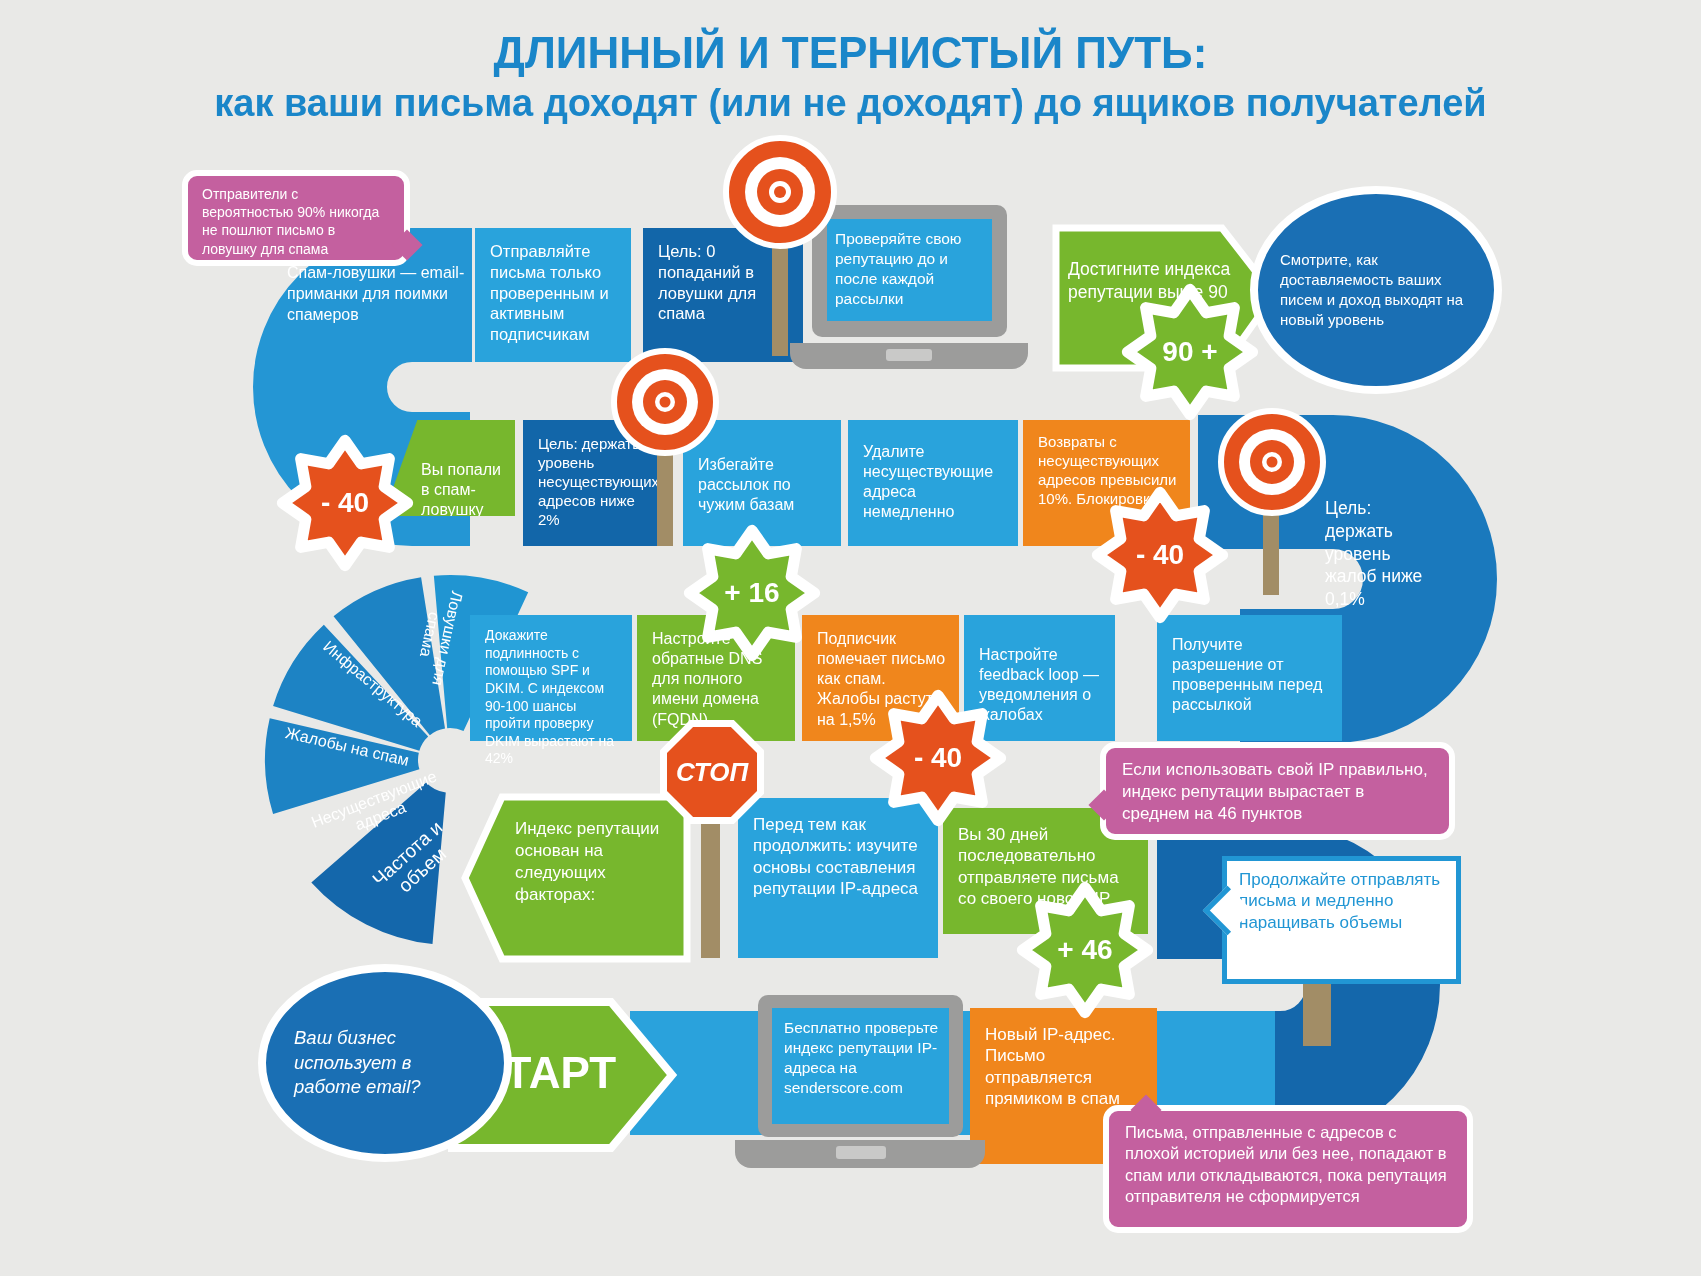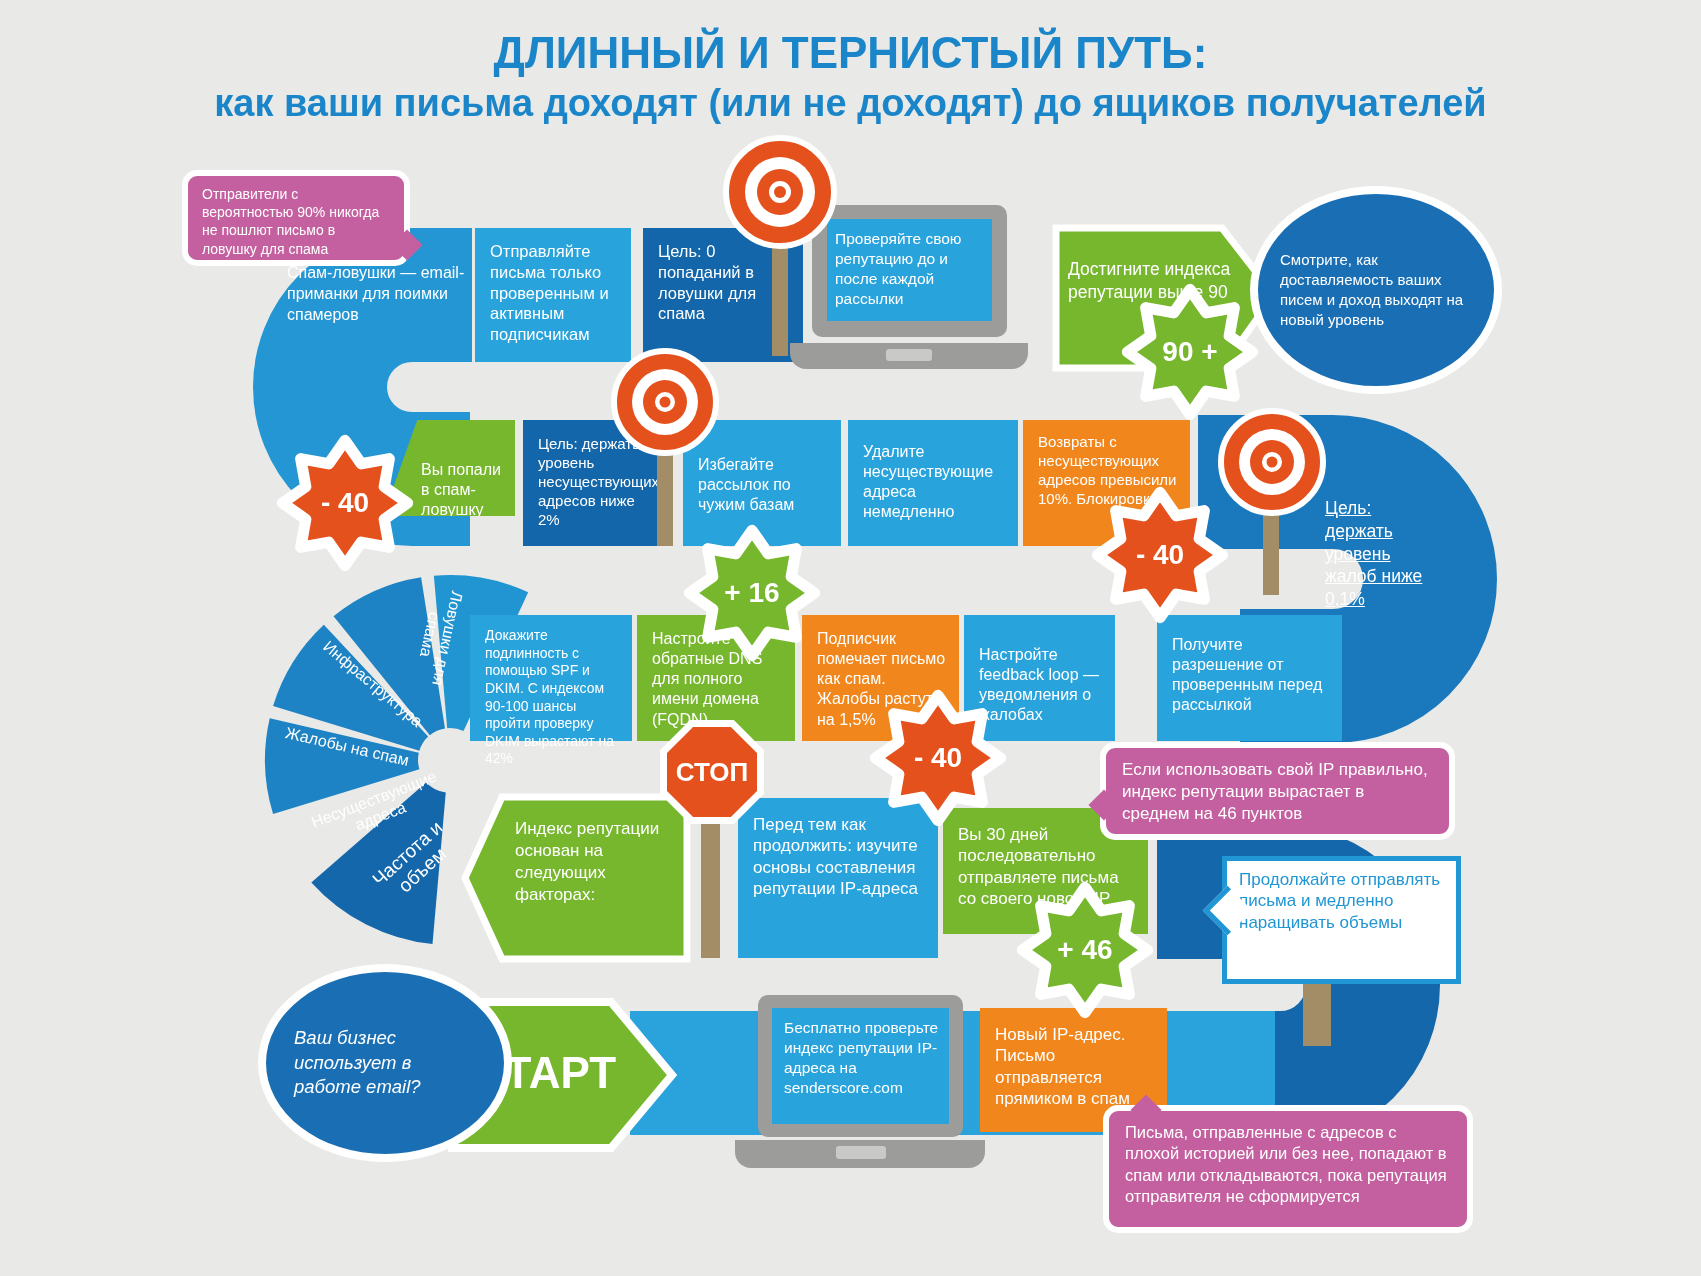--- a/index.html
+++ b/index.html
@@ -151,21 +151,21 @@
 
   <div class="pole" style="left:1263px;top:505px;width:16px;height:90px;"></div>
   <svg class="target" width="114" height="114" style="left:1215px;top:405px;">
     <circle cx="57" cy="57" r="51" fill="#e5511d" stroke="#fff" stroke-width="6"></circle>
     <circle cx="57" cy="57" r="33" fill="#fff"></circle>
     <circle cx="57" cy="57" r="22" fill="#e5511d"></circle>
     <circle cx="57" cy="57" r="10" fill="#fff"></circle>
     <circle cx="57" cy="57" r="5.5" fill="#e5511d"></circle>
   </svg>
 
-  <div class="abs z1" style="left:1325px;top:497px;width:105px;color:#fff;font-size:17.5px;line-height:1.3;text-decoration:underline;">Цель: держать уровень жалоб ниже 0,1%</div>
+  <div class="abs z1" style="left:1325px;top:497px;width:105px;color:#fff;font-size:17.5px;line-height:1.3;">Цель: держать уровень жалоб ниже 0,1%</div>
 
   <div class="fanlabel" style="left:378px;top:618px;width:120px;transform:rotate(102deg);">Ловушки для спама</div>
   <div class="fanlabel" style="left:300px;top:675px;width:145px;transform:rotate(40deg);">Инфраструктура</div>
   <div class="fanlabel" style="left:277px;top:738px;width:140px;transform:rotate(13deg);">Жалобы на спам</div>
   <div class="fanlabel" style="left:300px;top:790px;width:155px;transform:rotate(-21deg);">Несуществующие адреса</div>
   <div class="fanlabel" style="left:350px;top:840px;width:130px;font-size:19px;transform:rotate(-42deg);">Частота и объем</div>
 
   <div class="box light" style="left:470px;top:615px;width:162px;height:126px;font-size:14px;padding-top:12px;">
     <span>Докажите подлинность с помощью SPF и DKIM. С индексом 90-100 шансы пройти проверку DKIM вырастают на 42%</span>
   </div>
@@ -200,21 +200,21 @@
     <span>Получите разрешение от проверенным перед рассылкой</span>
   </div>
 
   <svg class="abs z1" width="232" height="172" style="left:460px;top:792px;">
     <polygon points="42,5 227,5 227,167 42,167 5,86" fill="#77b72d" stroke="#fff" stroke-width="7"></polygon>
   </svg>
   <div class="abs z2" style="left:515px;top:818px;width:165px;color:#fff;font-size:17px;line-height:1.3;">Индекс репутации основан на следующих факторах:</div>
 
   <div class="pole" style="left:701px;top:810px;width:19px;height:148px;"></div>
   <div class="stop-outer" style="left:660px;top:720px;width:104px;height:104px;">
-    <div class="stop-inner" style="width:90px;height:90px;">
+    <div class="stop-inner" style="width:90px;height:90px;font-style:italic;">
       <span>СТОП</span>
     </div>
   </div>
 
   <div class="box light" style="left:738px;top:798px;width:200px;height:160px;font-size:17px;padding-top:16px;">
     <span>Перед тем как продолжить: изучите основы составления репутации IP-адреса</span>
   </div>
 
   <div class="box greenbg" style="left:943px;top:808px;width:205px;height:126px;font-size:17px;padding-top:16px;">
     <span>Вы 30 дней последовательно отправляете письма со своего нового IP</span>
@@ -245,21 +245,21 @@
   </svg>
   <div class="abs z3" style="left:470px;top:1048px;width:150px;text-align:center;color:#fff;font-size:44px;font-weight:bold;">СТАРТ</div>
 
   <div class="laptop-frame" style="left:758px;top:995px;width:205px;height:142px;"></div>
   <div class="laptop-screen" style="left:772px;top:1008px;width:177px;height:116px;font-size:15.5px;padding-left:12px;">
     <span>Бесплатно проверьте индекс репутации IP-адреса на senderscore.com</span>
   </div>
   <div class="laptop-base" style="left:735px;top:1140px;width:250px;height:28px;"></div>
   <div class="laptop-notch" style="left:836px;top:1146px;width:50px;height:13px;"></div>
 
-  <div class="box orangebg" style="left:970px;top:1008px;width:187px;height:124px;font-size:17px;padding-top:16px;margin-left:10px;">
+  <div class="box orangebg" style="left:970px;top:1008px;width:187px;height:156px;font-size:17px;padding-top:16px;">
     <span>Новый IP-адрес. Письмо отправляется прямиком в спам</span>
   </div>
 
   <div class="bubble tail-tl" style="left:1103px;top:1105px;width:370px;height:128px;font-size:16.5px;">
     <span>Письма, отправленные с адресов с плохой историей или без нее, попадают в спам или откладываются, пока репутация отправителя не сформируется</span>
   </div>
 
 </div>
 
 </body></html>

